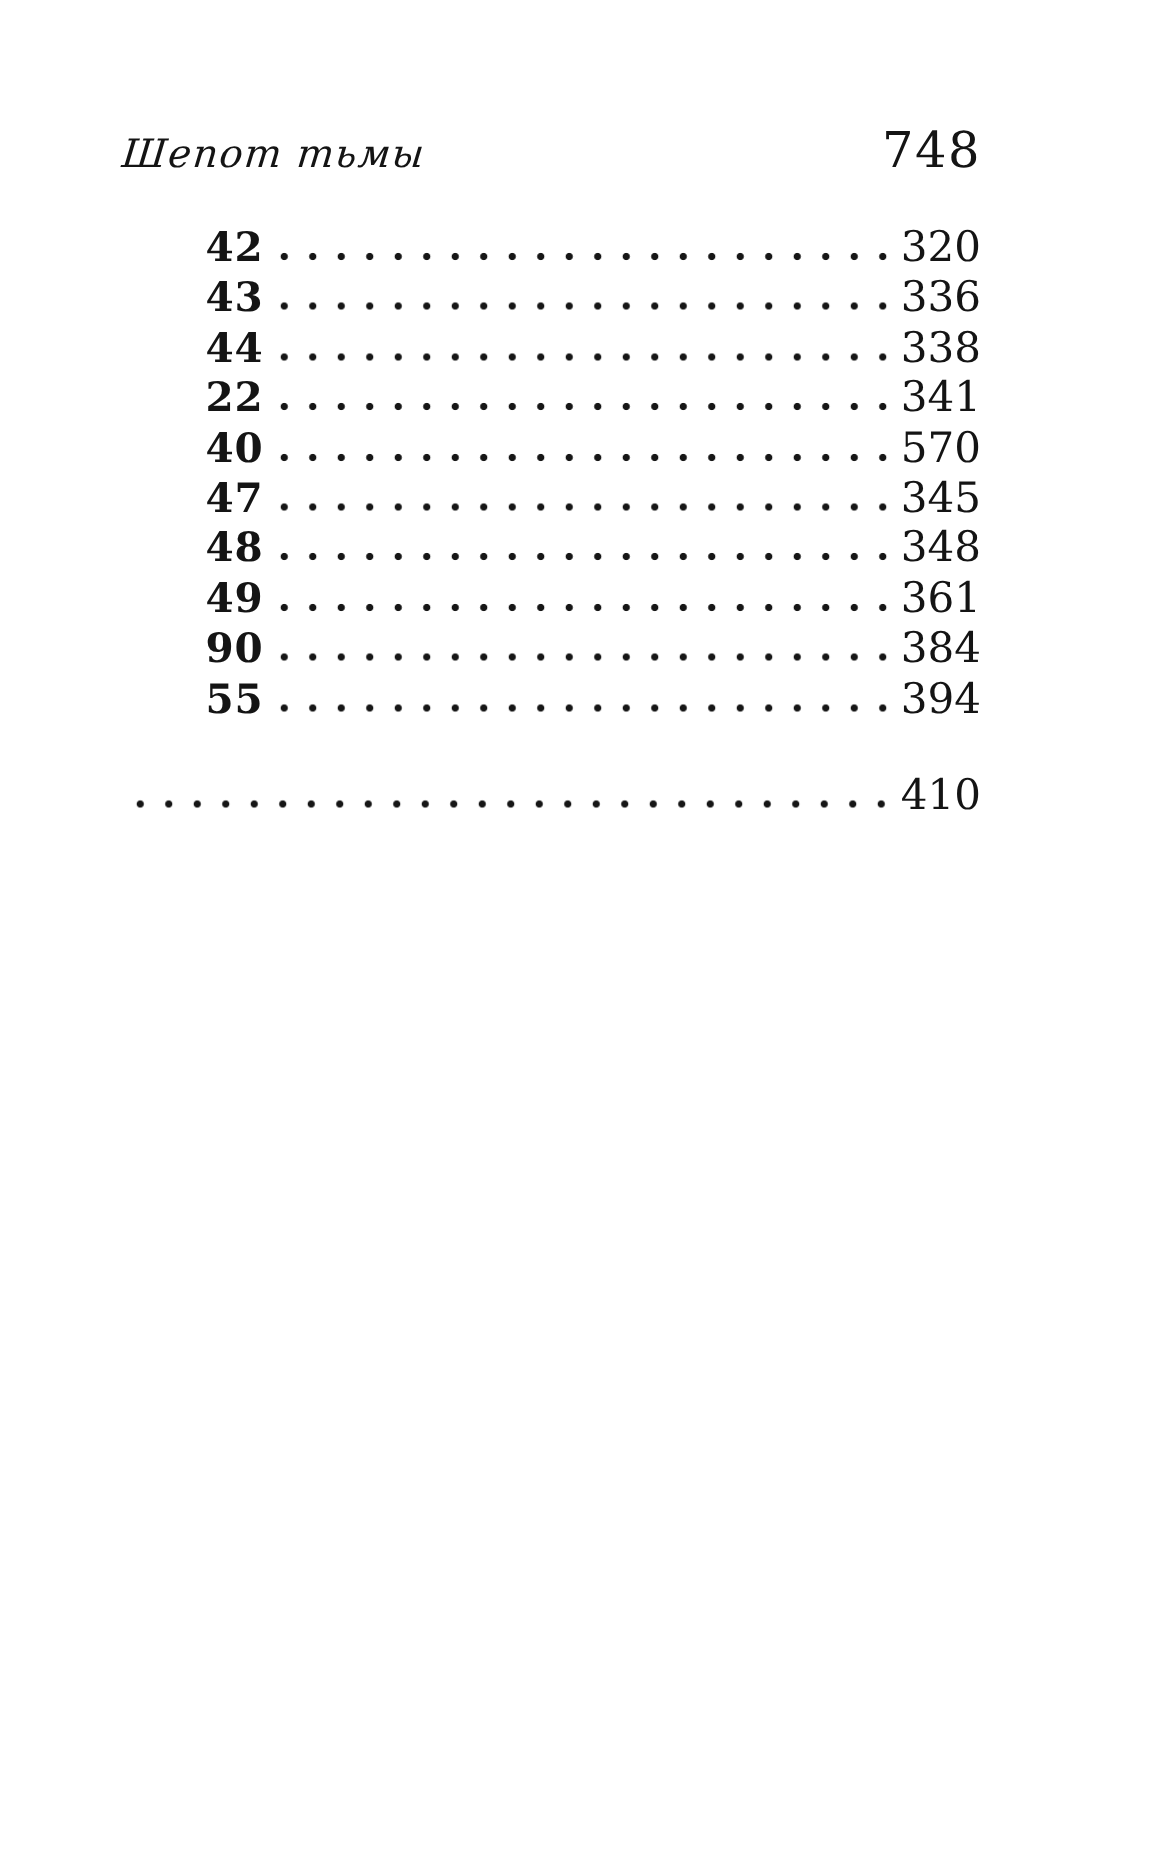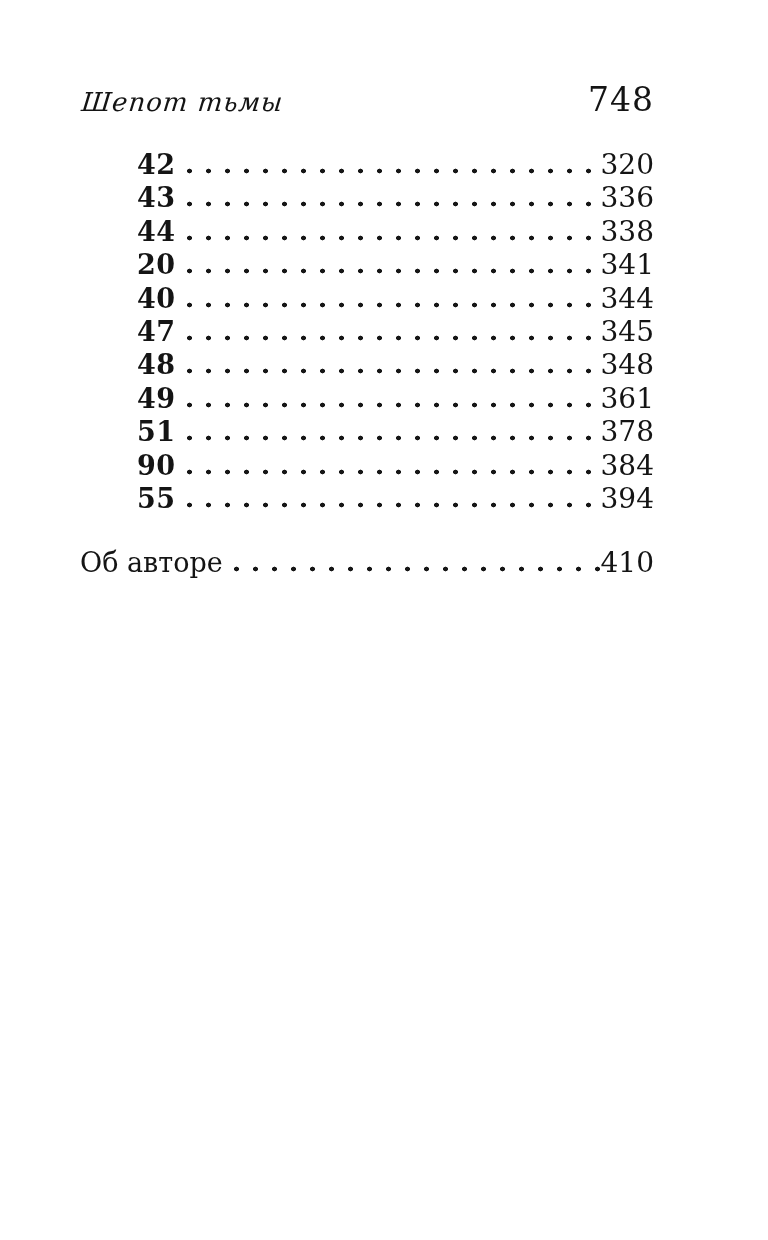--- a/index.html
+++ b/index.html
@@ -101,29 +101,29 @@
       <span class="toc-page">336</span>
     </div>
 
     <div class="toc-row chapter-row">
       <span class="toc-label">44</span>
       <span class="leader"></span>
       <span class="toc-page">338</span>
     </div>
 
     <div class="toc-row chapter-row">
-      <span class="toc-label">20</span>
+      <span class="toc-label">22</span>
       <span class="leader"></span>
       <span class="toc-page">341</span>
     </div>
 
     <div class="toc-row chapter-row">
       <span class="toc-label">40</span>
       <span class="leader"></span>
-      <span class="toc-page">344</span>
+      <span class="toc-page">570</span>
     </div>
 
     <div class="toc-row chapter-row">
       <span class="toc-label">47</span>
       <span class="leader"></span>
       <span class="toc-page">345</span>
     </div>
 
     <div class="toc-row chapter-row">
       <span class="toc-label">48</span>
@@ -131,43 +131,37 @@
       <span class="toc-page">348</span>
     </div>
 
     <div class="toc-row chapter-row">
       <span class="toc-label">49</span>
       <span class="leader"></span>
       <span class="toc-page">361</span>
     </div>
 
 
-    <div class="toc-row chapter-row">
-      <span class="toc-label">51</span>
-      <span class="leader"></span>
-      <span class="toc-page">378</span>
-    </div>
 
     <div class="toc-row chapter-row">
       <span class="toc-label">90</span>
       <span class="leader"></span>
       <span class="toc-page">384</span>
     </div>
 
 
 
     <div class="toc-row chapter-row">
       <span class="toc-label">55</span>
       <span class="leader"></span>
       <span class="toc-page">394</span>
     </div>
   </div>
 
   <div class="toc extras" id="extras-list">
 
     <div class="toc-row">
-      <span class="toc-label">Об авторе</span>
       <span class="leader"></span>
       <span class="toc-page">410</span>
     </div>
   </div>
 
 </div>
 
 </body></html>

